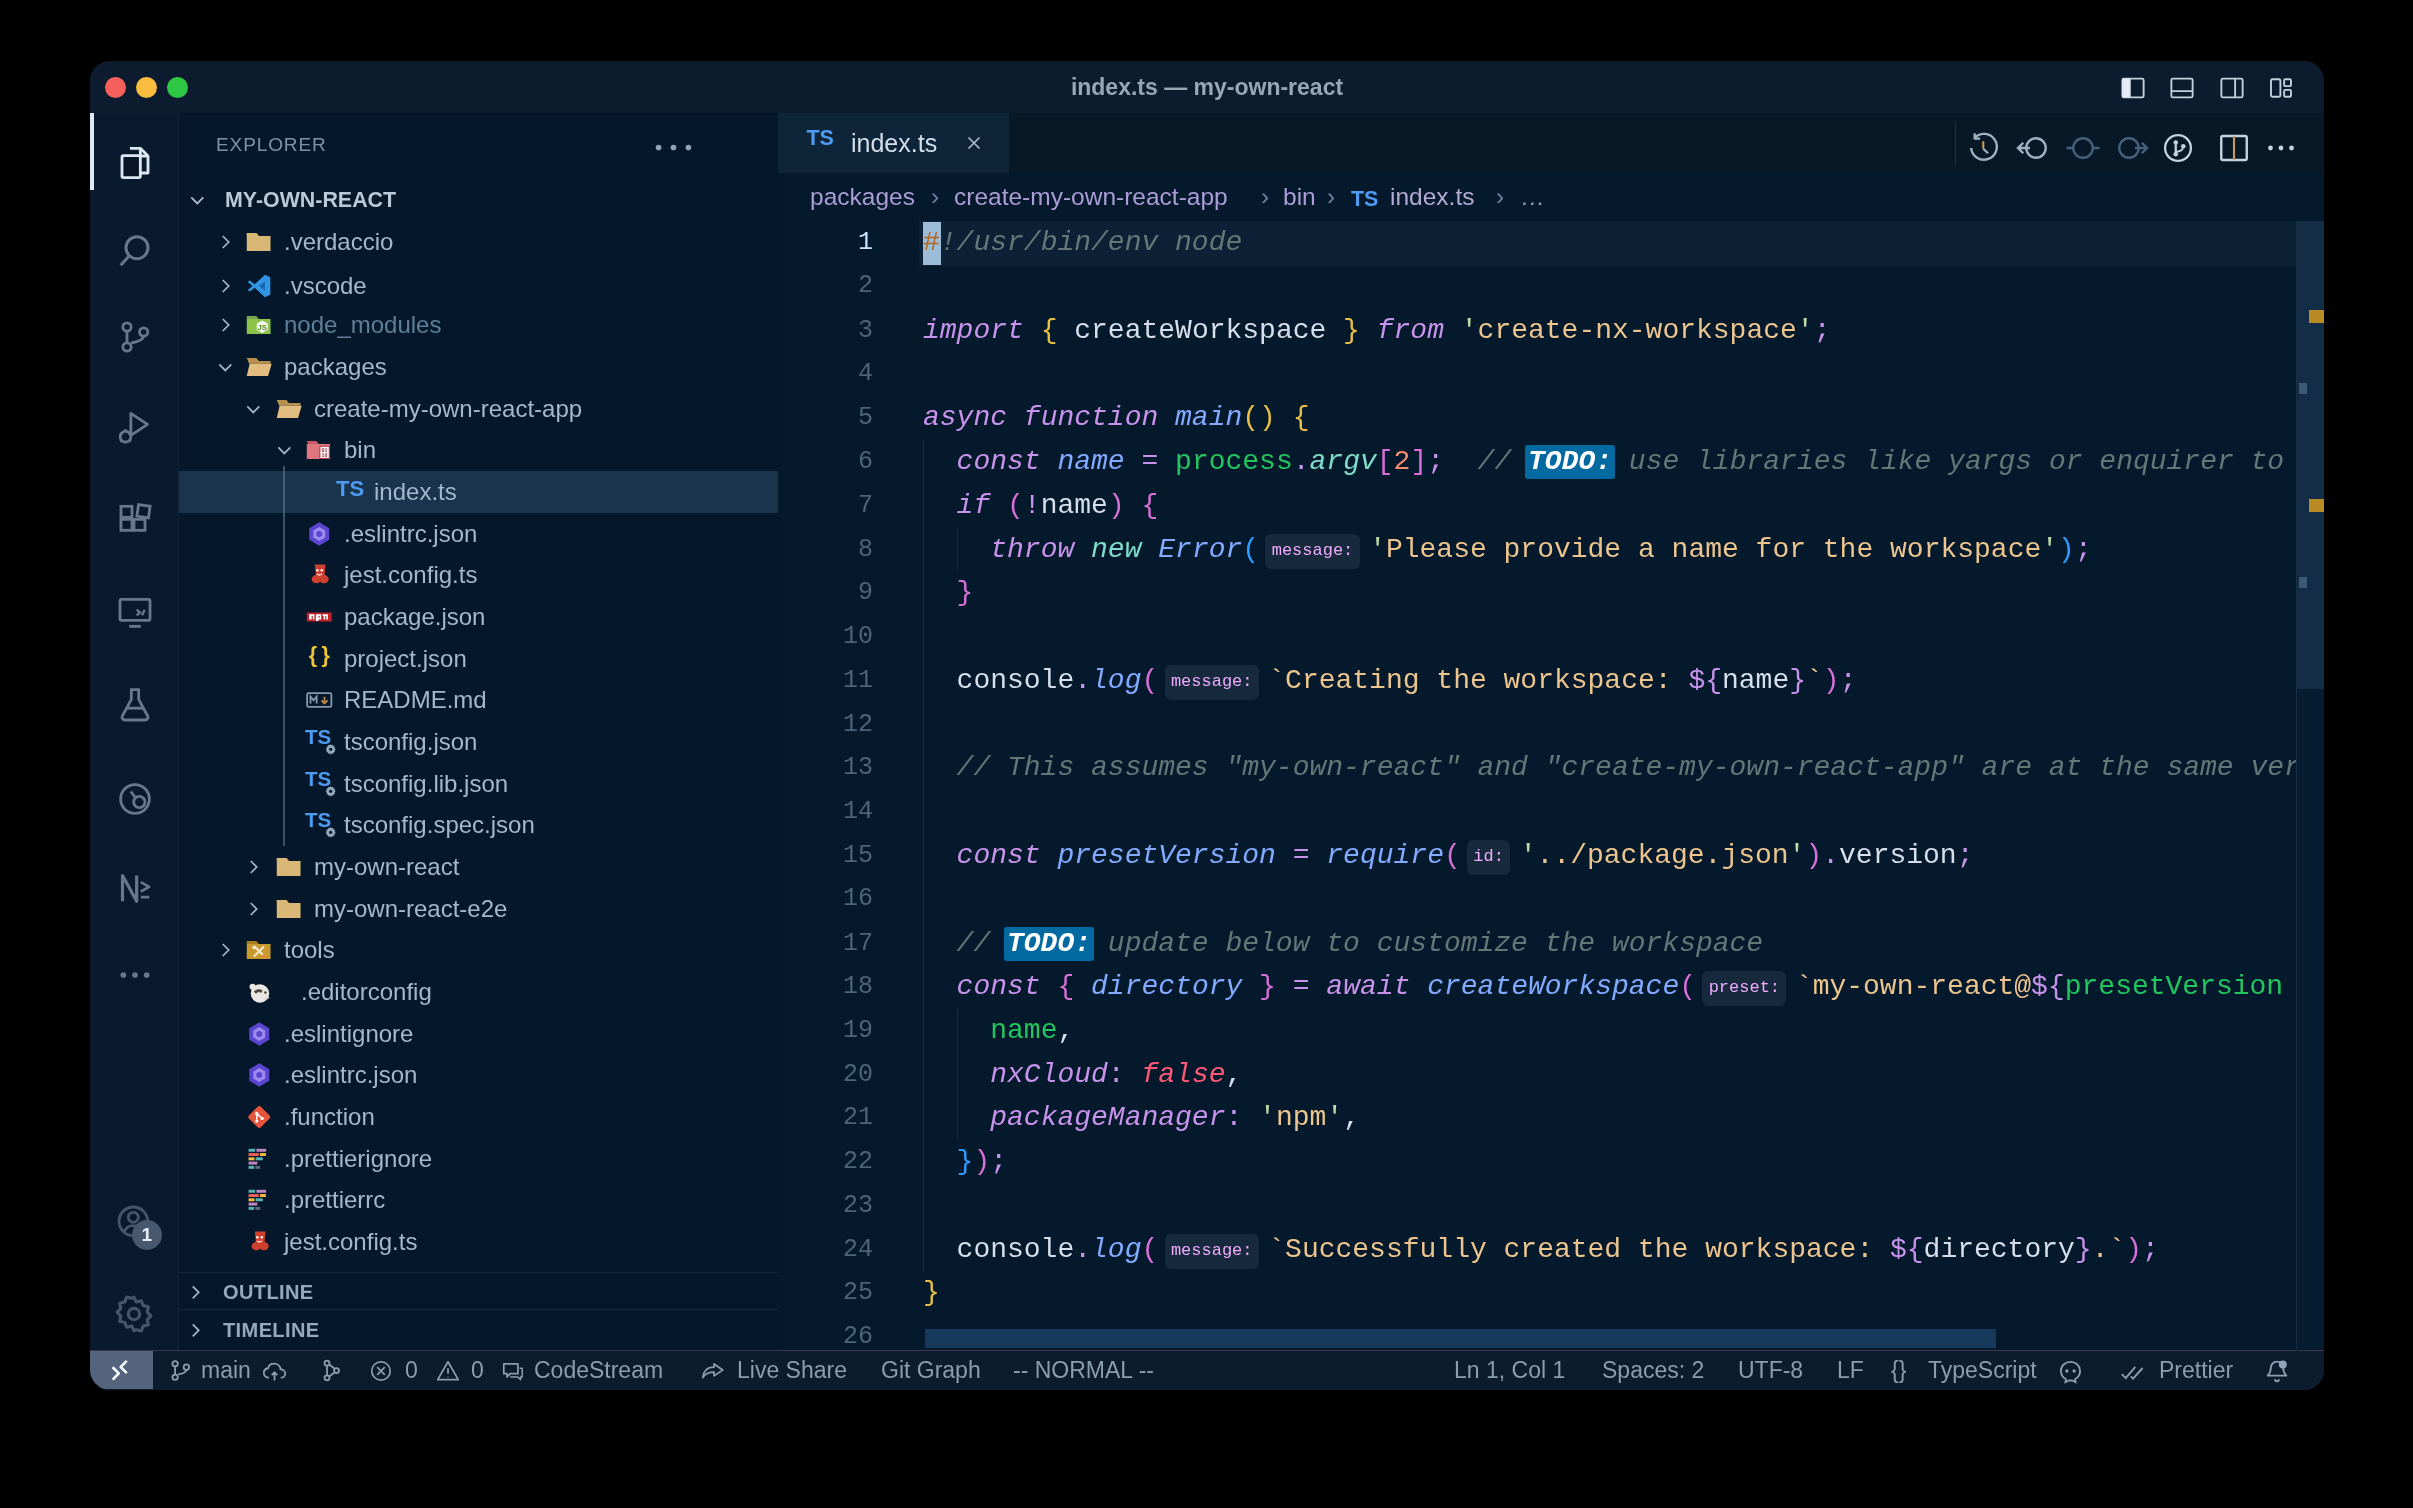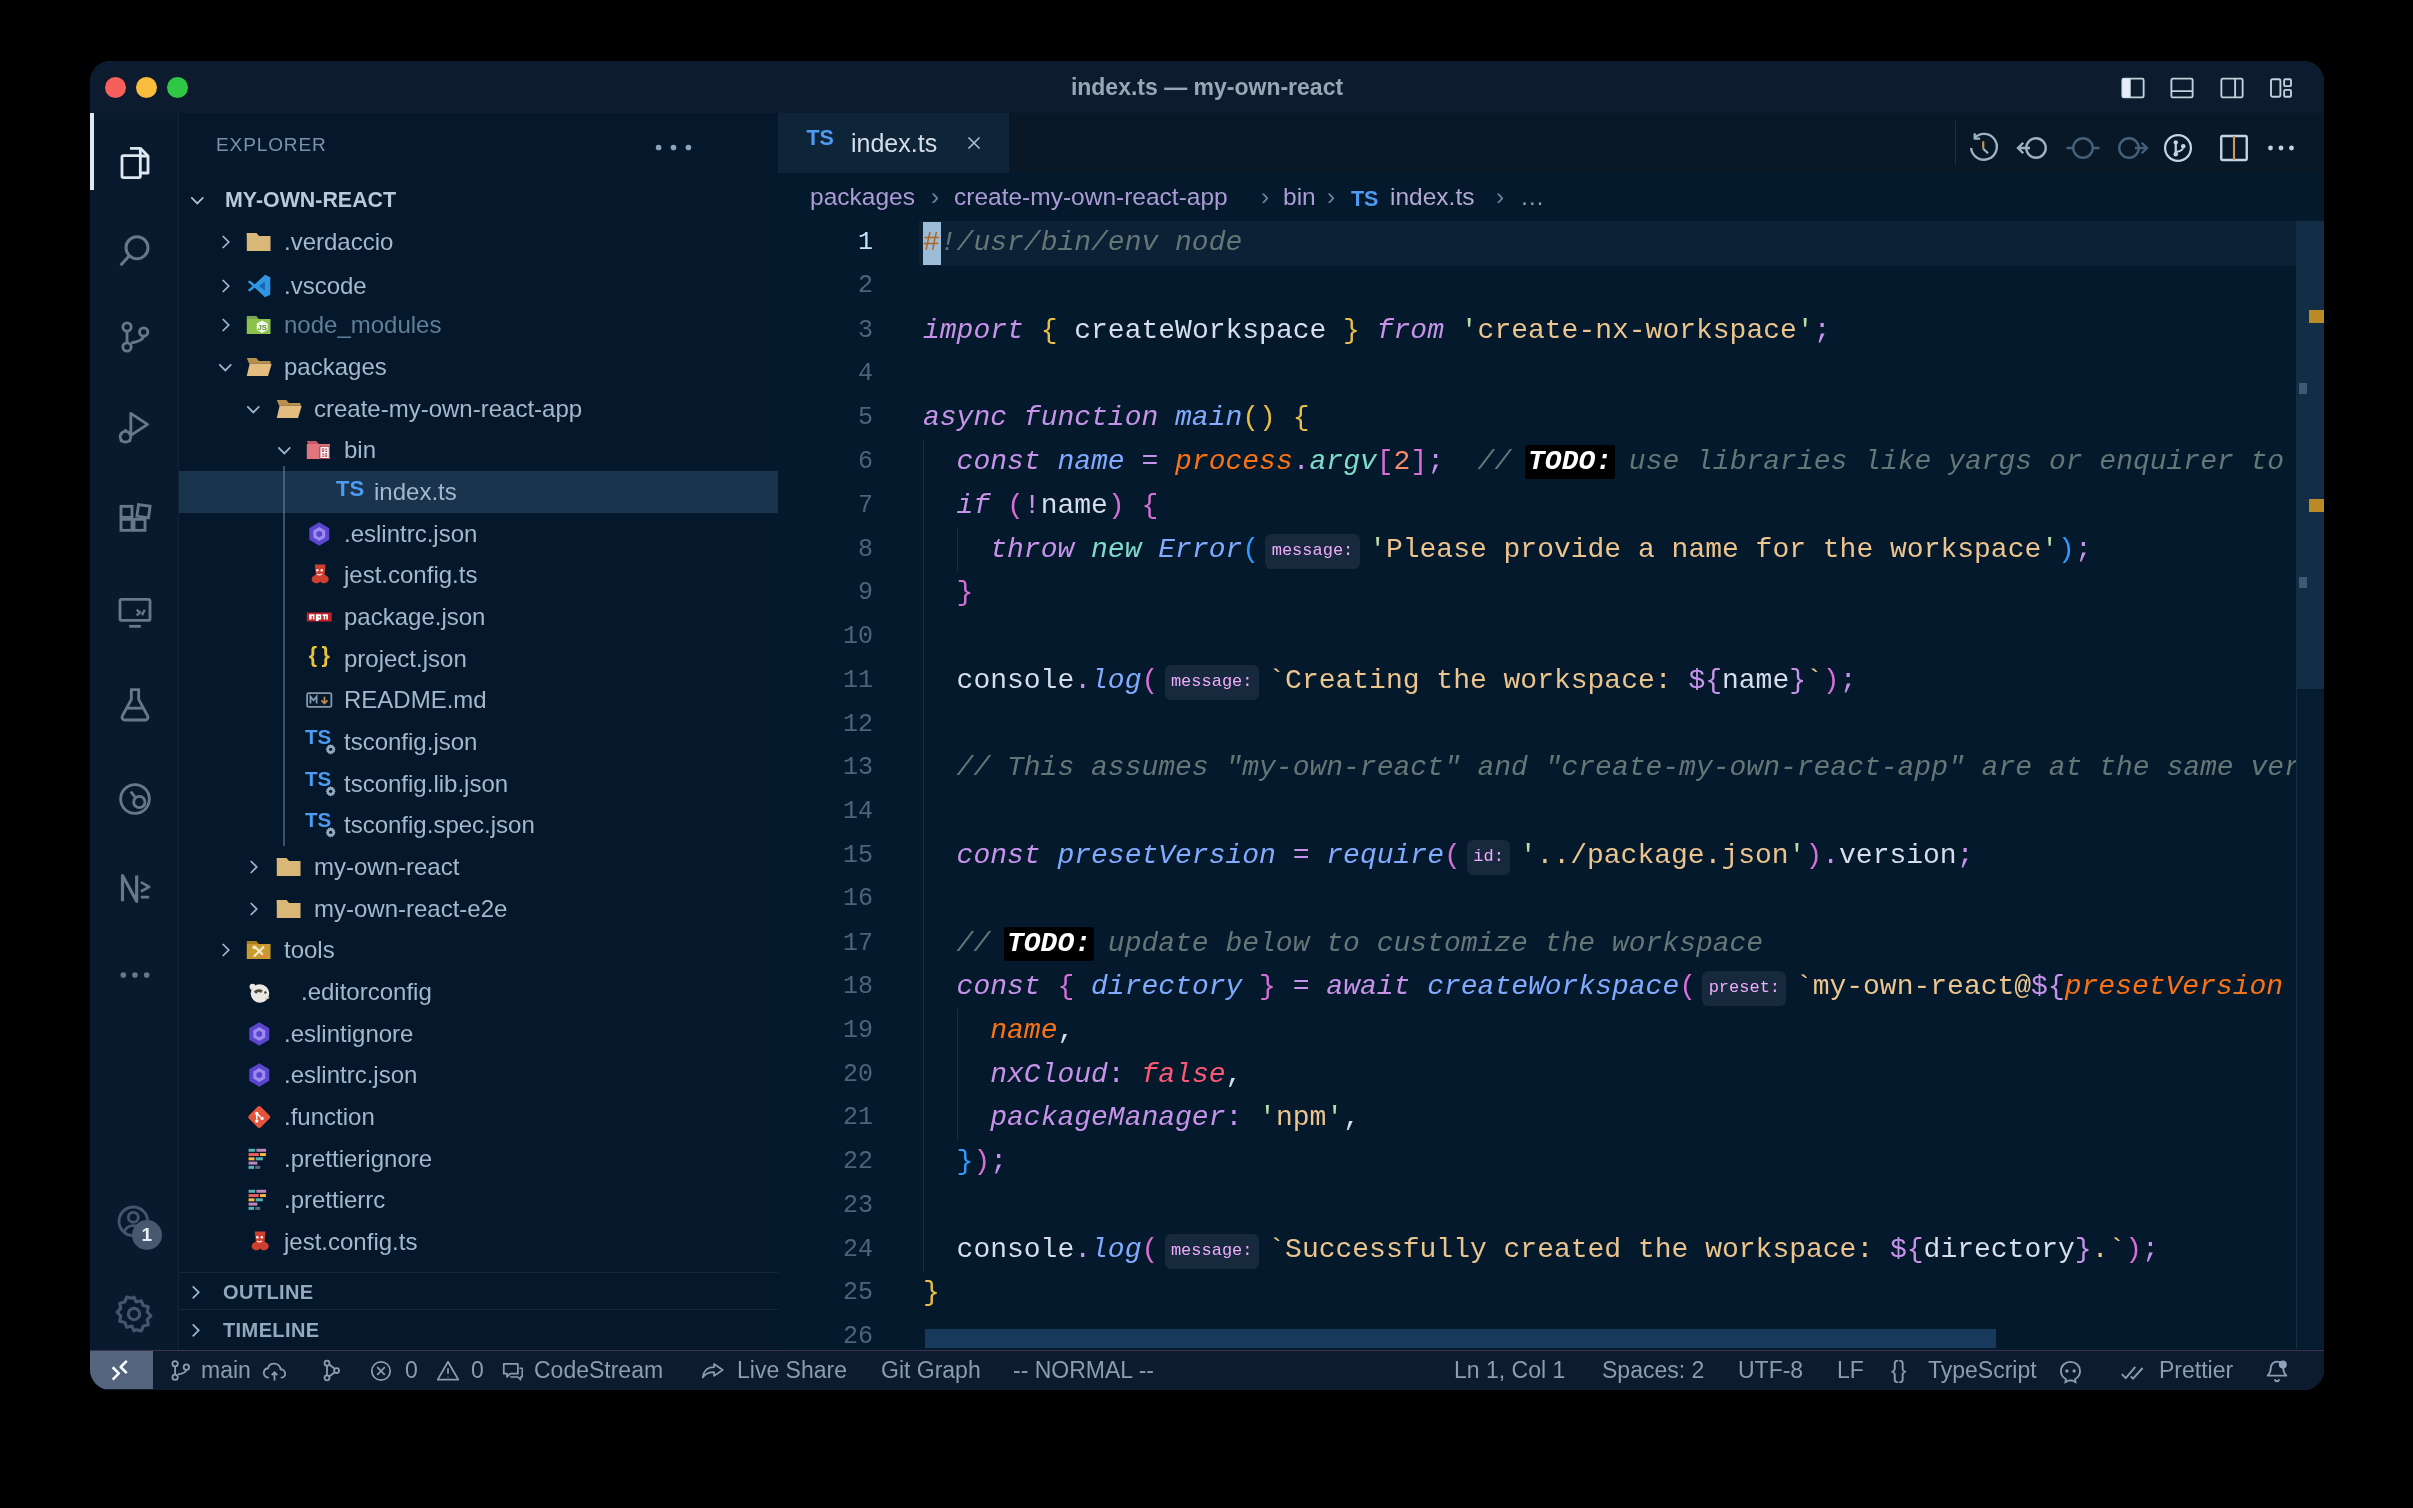--- a/index.html
+++ b/index.html
@@ -42,32 +42,32 @@
                  font-size:24.5px; color:#ab9cd6; line-height:48px; }
   #code { position:absolute; left:0; top:108px; width:1518px; height:1128px; overflow:hidden;
           font-family:"Liberation Mono", monospace; font-size:28px; }
   .cl { position:absolute; left:145px; height:43px; line-height:43px; white-space:pre; }
   .ln { position:absolute; left:0; width:95px; height:43px; line-height:43px; text-align:right;
         color:#4b6479; font-family:"Liberation Mono", monospace; font-size:25px; }
   
   .k  { color:#c792ea; font-style:italic; }
   .fn { color:#82aaff; font-style:italic; }
   .w  { color:#d6deeb; }
-  .wi { color:#f97316; font-style:italic; }
+  .wi { color:#22c55e; }
   .s  { color:#ecc48d; }
   .q  { color:#b8dba8; }
   .c  { color:#637777; font-style:italic; }
   .num{ color:#f78c6c; }
   .red{ color:#ff5874; font-style:italic; }
   .tl2{ color:#7fdbca; font-style:italic; }
   .p  { color:#c792ea; }
   .b1 { color:#e8bf45; }
   .b2 { color:#d670d6; }
   .b3 { color:#2f9bff; }
-  .todo { background:#000000; color:#fff; font-weight:700; font-style:italic; padding:0.8px 3.2px 2.4px 3.2px; margin:0 -3.2px; border-radius:2.4px; }
+  .todo { background:#0369a1; color:#fff; font-weight:700; font-style:italic; padding:0.8px 3.2px 2.4px 3.2px; margin:0 -3.2px; border-radius:2.4px; }
   .inlay { display:inline-block; background:#17293d; color:#f0abfc; font-size:17px; line-height:32px;
            padding:1.6px 6.3px; border-radius:6.3px; margin:0 9.5px 0 6.3px; vertical-align:1.6px; font-style:normal; }
   
   #statusbar { position:absolute; left:0; top:1289px; width:2234px; height:40px; background:#0c1b2e; border-top:1.6px solid #3d3450; }
   .st { position:absolute; top:0; height:38px; line-height:38px; color:#8b9db1; font-size:23px; white-space:nowrap; }
   .sticon { position:absolute; }
 </style>
 </head>
 <body>
 <div id="win">

